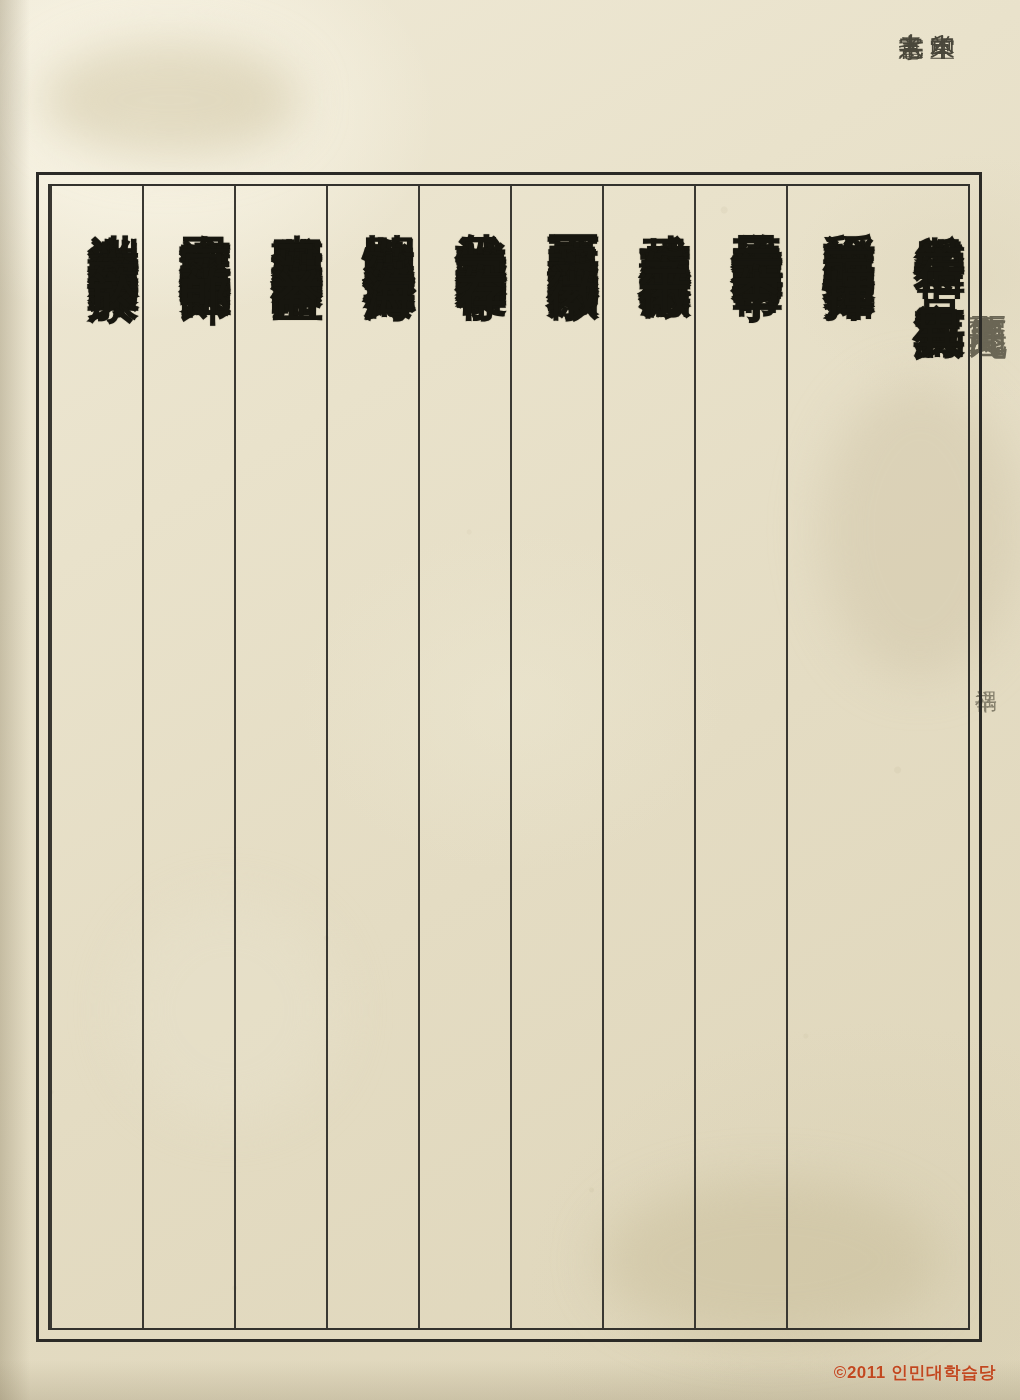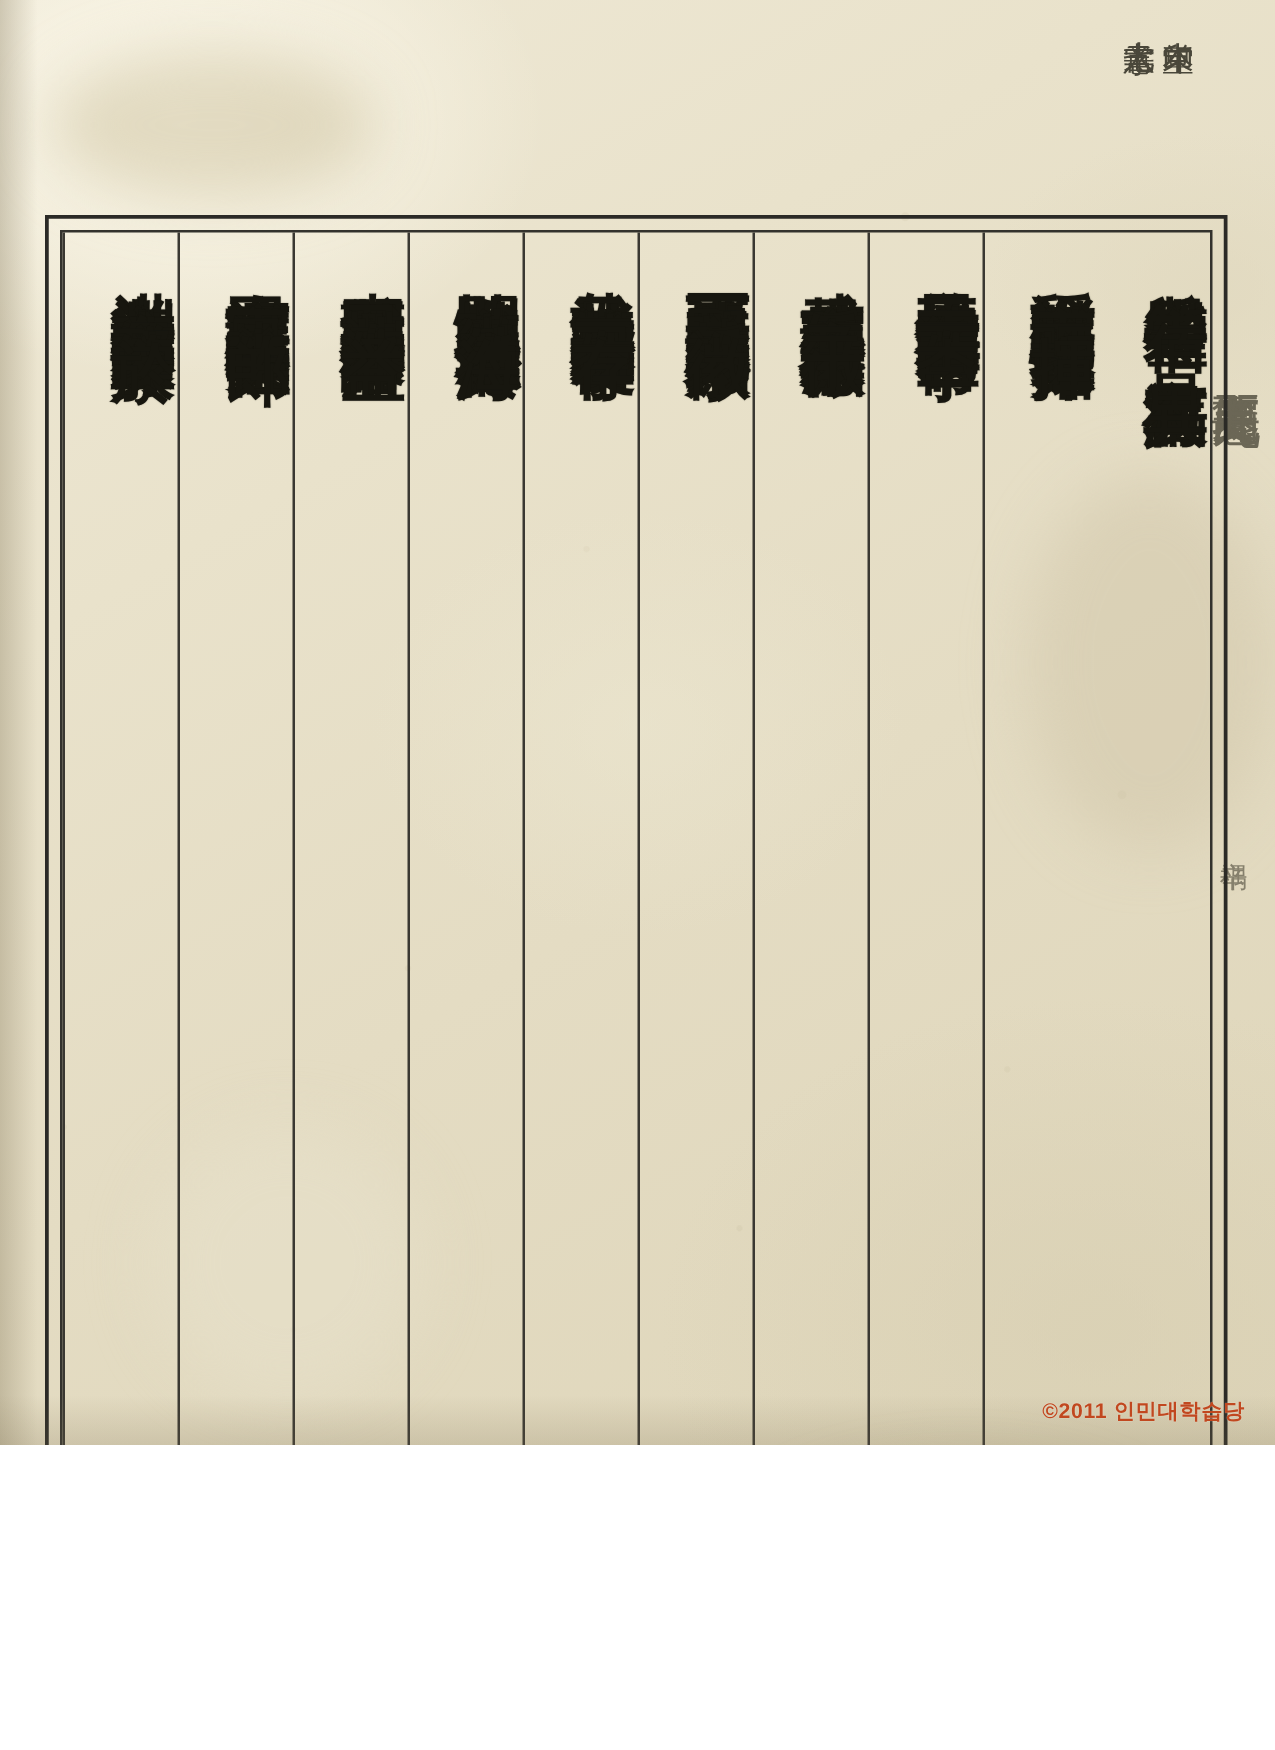--- a/index.html
+++ b/index.html
@@ -3,21 +3,21 @@
 <meta charset="utf-8">
 <style>
   html, body {
     margin: 0;
     padding: 0;
     background: #ffffff;
   }
   #page {
     position: relative;
     width: 1020px;
-    height: 1156px;
+    height: 1400px;
     overflow: hidden;
     background: #fef9c3;
     font-family: "DejaVu Sans", sans-serif;
   }
   
   #paper {
     position: absolute;
     inset: 0;
     background:
       radial-gradient(ellipse 420px 300px at 14% 8%, rgba(255,252,240,0.85), rgba(255,252,240,0) 70%),

